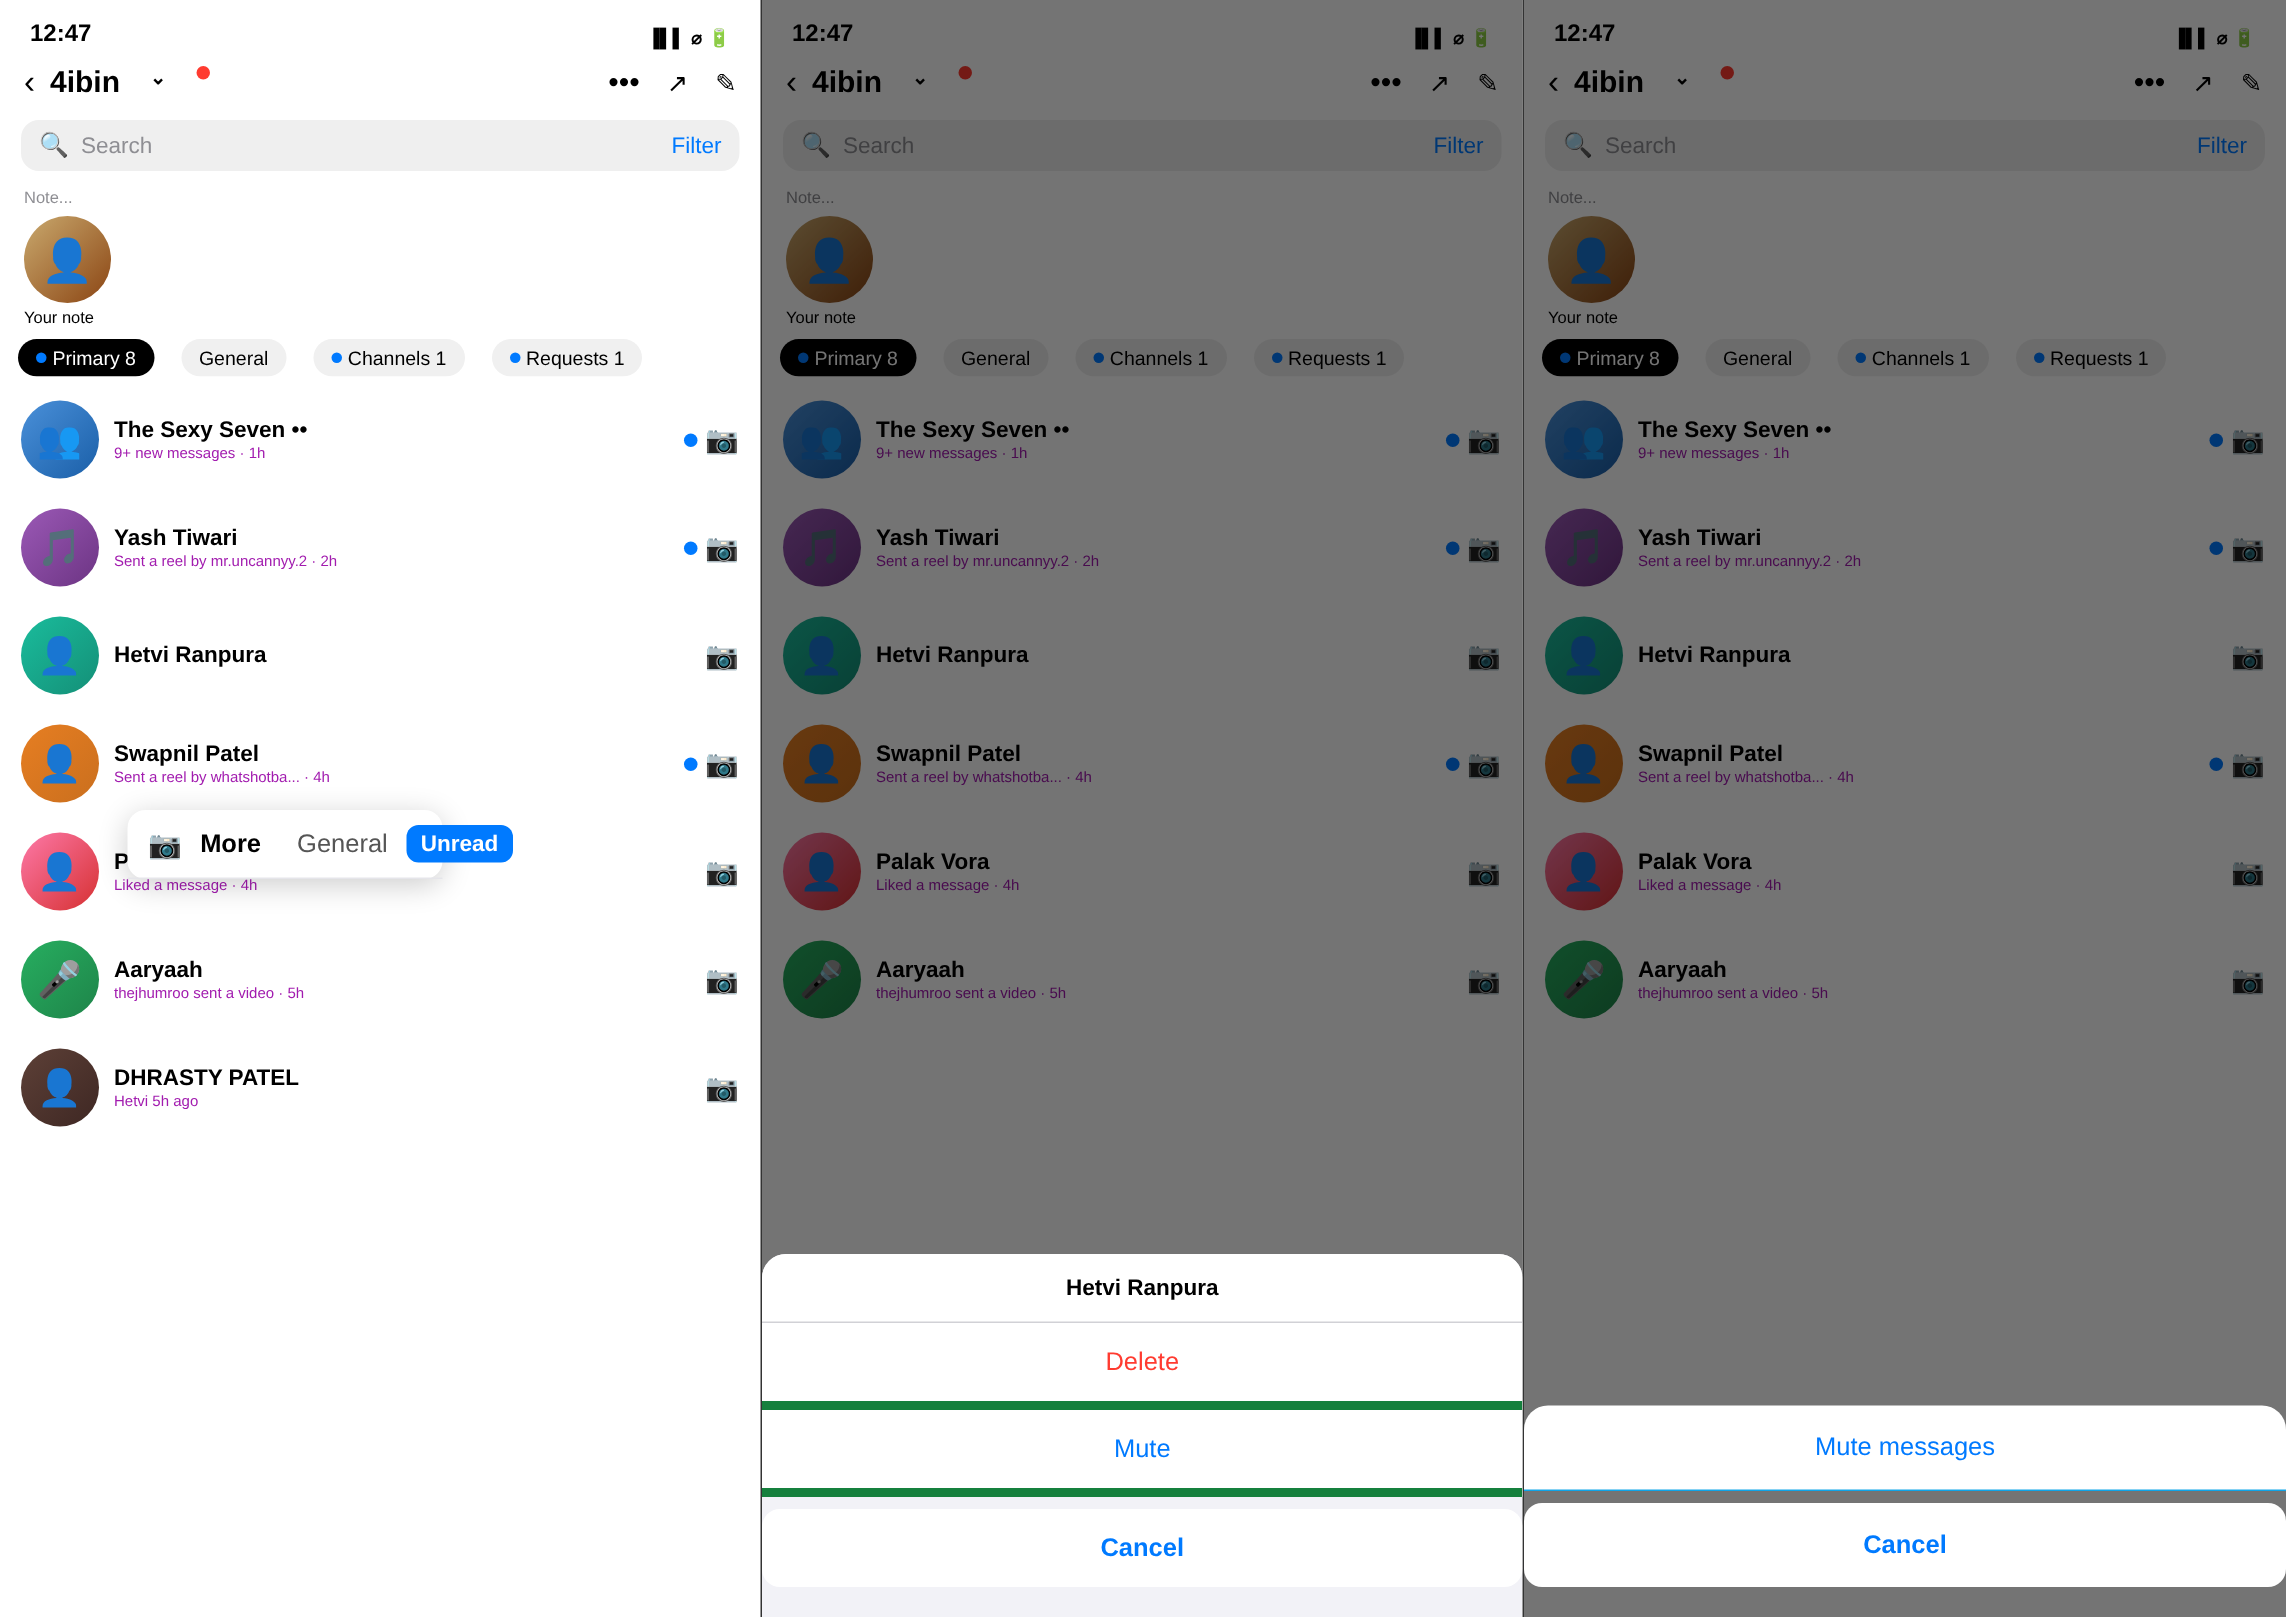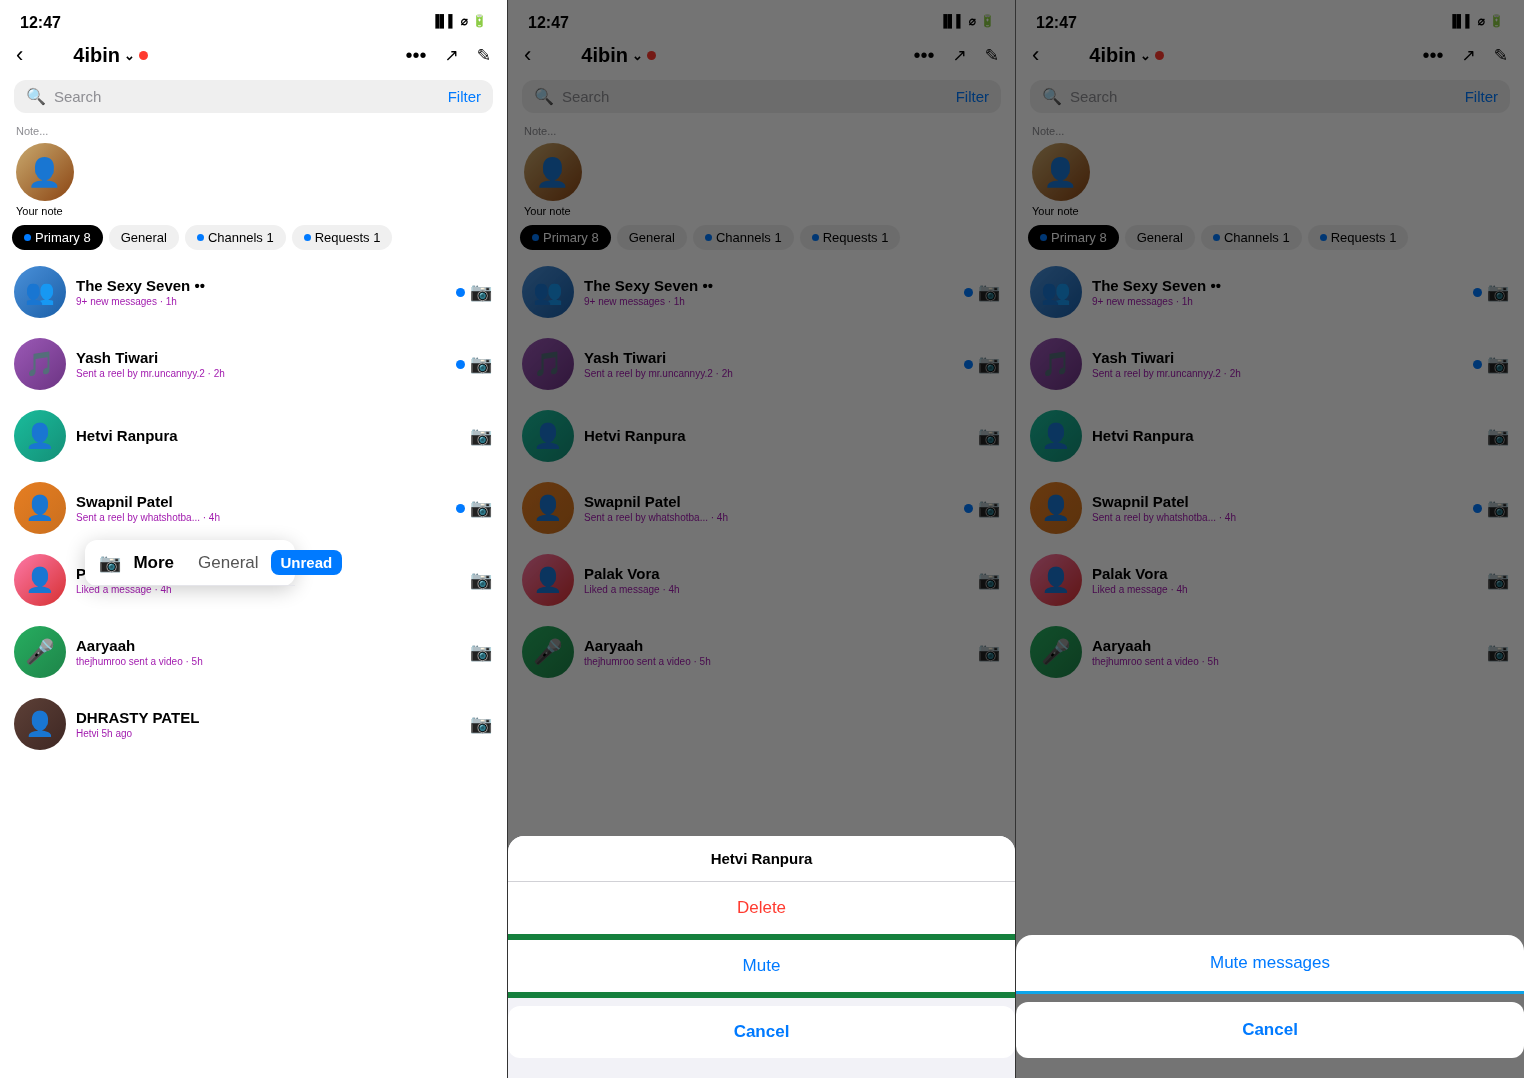--- a/index.html
+++ b/index.html
@@ -24,38 +24,38 @@
       position: absolute;
       inset: 0;
       background: rgba(0,0,0,0.35);
       z-index: 10;
       pointer-events: none;
     }
     
     .status-bar {
       display: flex;
       justify-content: space-between;
-      align-items: flex-start;
+      align-items: flex-end;
       padding: 14px 20px 6px;
       font-size: 15px;
       font-weight: 600;
     }
     .status-time { font-size: 16px; font-weight: 700; }
     .status-icons { display: flex; align-items: center; gap: 4px; font-size: 12px; }
     
     .header {
       display: flex;
       align-items: center;
       padding: 4px 16px 8px;
       gap: 8px;
     }
     .header-back { font-size: 22px; color: #000; margin-right: 2px; }
     .header-title {
-      display: flex; align-items: center; gap: 4px;
-      font-size: 20px; font-weight: 700; flex: 1; margin-left: 40px;
+      display: flex; gap: 20px;
+      font-size: 20px; font-weight: 700; flex: 1;
     }
     .header-title .dot { width: 9px; height: 9px; background: #ff3b30; border-radius: 50%; display: inline-block; }
     .header-icons { display: flex; gap: 18px; align-items: center; }
     .header-icon { font-size: 20px; color: #000; }
     
     .search-bar {
       margin: 4px 14px 8px;
       display: flex;
       align-items: center;
       background: #efefef;
@@ -68,21 +68,21 @@
     
     .note-section {
       padding: 4px 16px 8px;
     }
     .note-label { font-size: 11px; color: #8e8e93; margin-bottom: 6px; }
     .note-user-label { font-size: 11px; color: #000; margin-top: 4px; }
     
     .tabs {
       display: flex;
       padding: 0 12px;
-      gap: 6px;
+      gap: 18px;
       margin-bottom: 2px;
       overflow: hidden;
     }
     .tab {
       display: flex; align-items: center; gap: 4px;
       padding: 5px 12px;
       border-radius: 20px;
       font-size: 13px;
       font-weight: 500;
       white-space: nowrap;
@@ -166,21 +166,21 @@
     .mute-menu-inner {
       background: #fff;
       border-radius: 16px 16px 0 0;
       overflow: hidden;
     }
     .mute-item {
       text-align: center;
       padding: 18px;
       font-size: 17px;
       color: #007aff;
-      border-bottom: 3px solid #0ea5e9;
+      border-bottom: 1px solid #0ea5e9;
     }
     .mute-cancel {
       text-align: center;
       padding: 18px;
       font-size: 17px;
       font-weight: 600;
       color: #007aff;
       background: #fff;
       margin-top: 8px;
       border-top: none;

